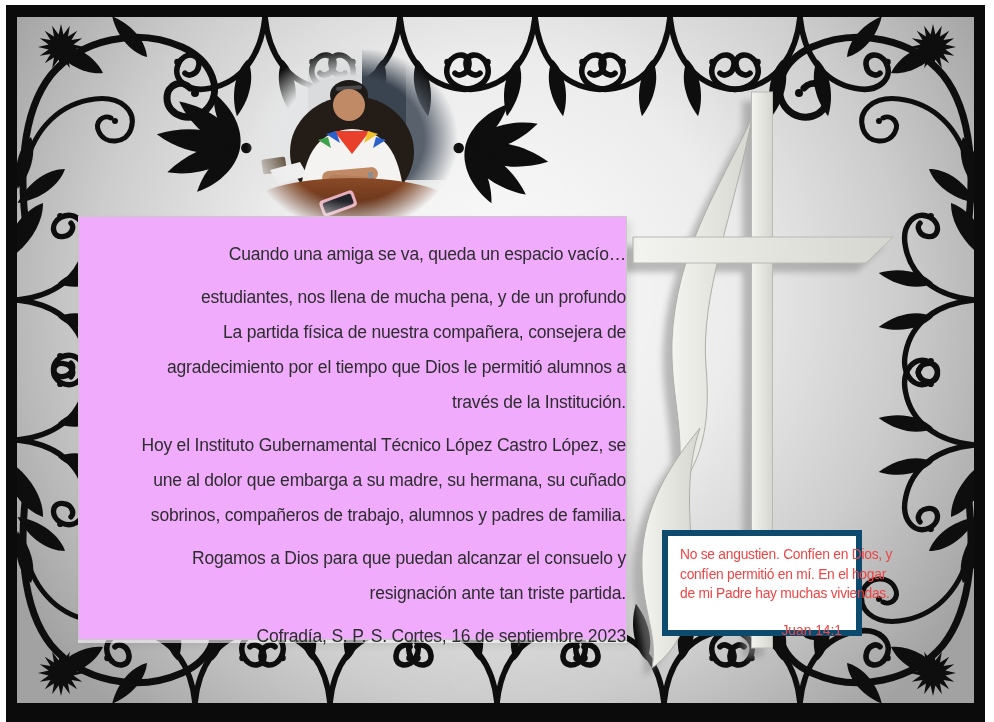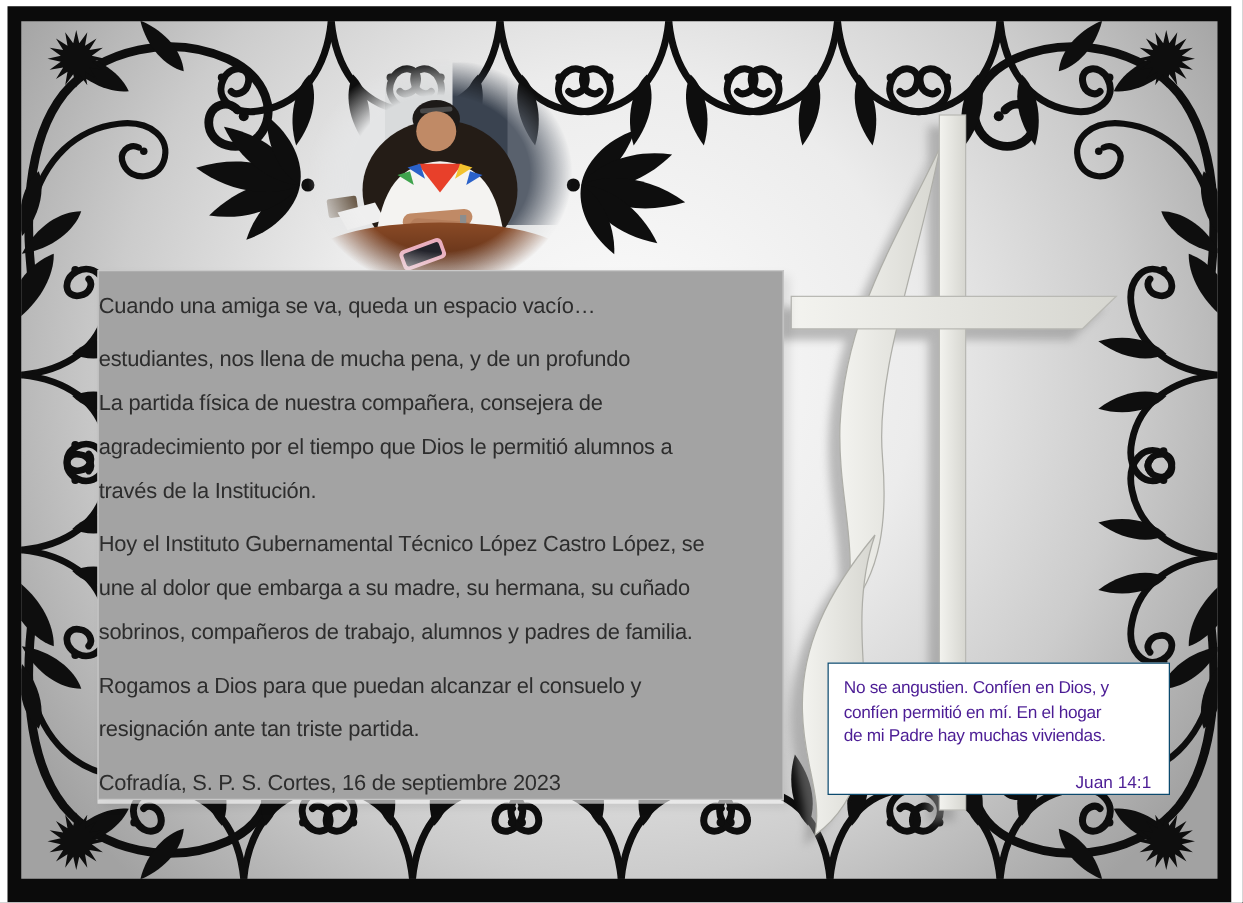--- a/index.html
+++ b/index.html
@@ -3,34 +3,34 @@
 <meta charset="utf-8">
 <style>
   html,body{margin:0;padding:0;background:#ffffff;}
   .stage{
     position:relative;width:994px;height:722px;overflow:hidden;
     font-family:"Liberation Sans",sans-serif;background:#ffffff;
   }
   .stage svg{position:absolute;left:0;top:0;}
   .main-box{
     position:absolute;left:78px;top:216px;width:549px;height:424px;
-    background:#a3a3a3;border:1px solid #c9c9c9;box-sizing:border-box;
+    background:#f0abfc;border:1px solid #c9c9c9;box-sizing:border-box;
     box-shadow:0 3px 0 rgba(255,255,255,.6), 4px 5px 8px rgba(0,0,0,.10);
-    padding-top:10px;text-align:left;color:#2d2d2d;
+    padding-top:20px;text-align:right;color:#2d2d2d;
   }
   .main-box .para{margin:0 0 8px 0;}
   .main-box .para:last-child{margin-bottom:0;}
   .main-box .line{
     font-size:17.5px;line-height:35px;letter-spacing:-0.2px;
     white-space:nowrap;color:#2d2d2d;
   }
   .verse-box{
-    position:absolute;left:662px;top:530px;width:274px;height:106px;
-    background:#ffffff;border:1px solid #0c4a6e;box-sizing:border-box;
-    padding:9px 10px 6px 12px;color:#4c1d95;
+    position:absolute;left:662px;top:530px;width:200px;height:106px;
+    background:#ffffff;border:6px solid #0c4a6e;box-sizing:border-box;
+    padding:9px 10px 6px 12px;color:#ef4444;
   }
   .verse-box .vline{
     font-size:13.8px;line-height:19.5px;letter-spacing:-0.25px;white-space:nowrap;
   }
   .verse-box .vref{
     font-size:13.8px;line-height:18px;text-align:right;margin-top:18px;padding-right:4px;
   }
 </style>
 </head>
 <body>

